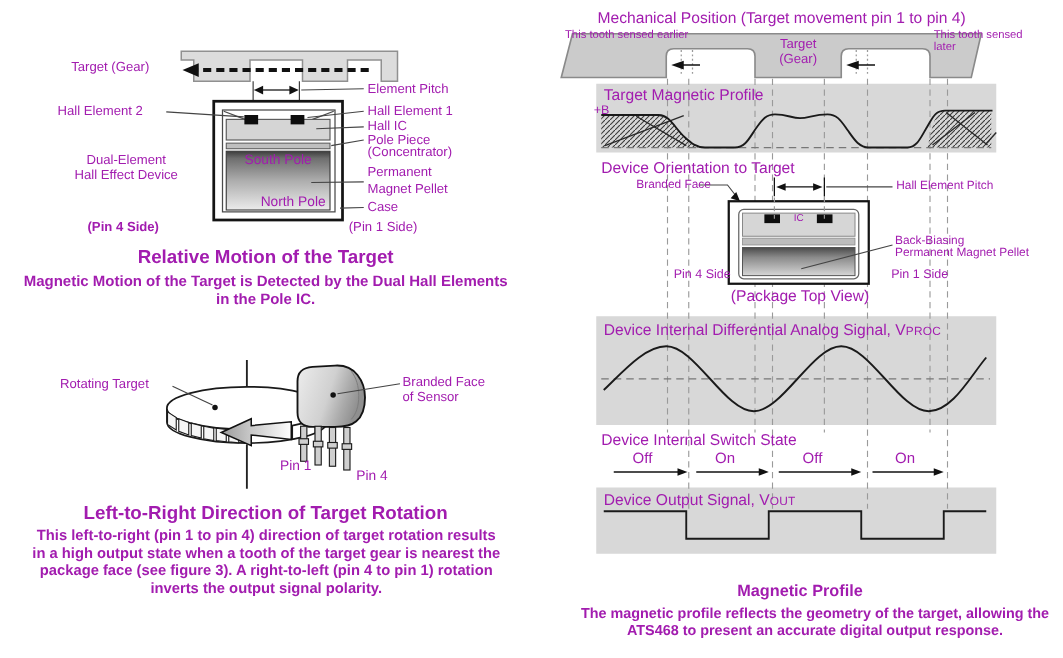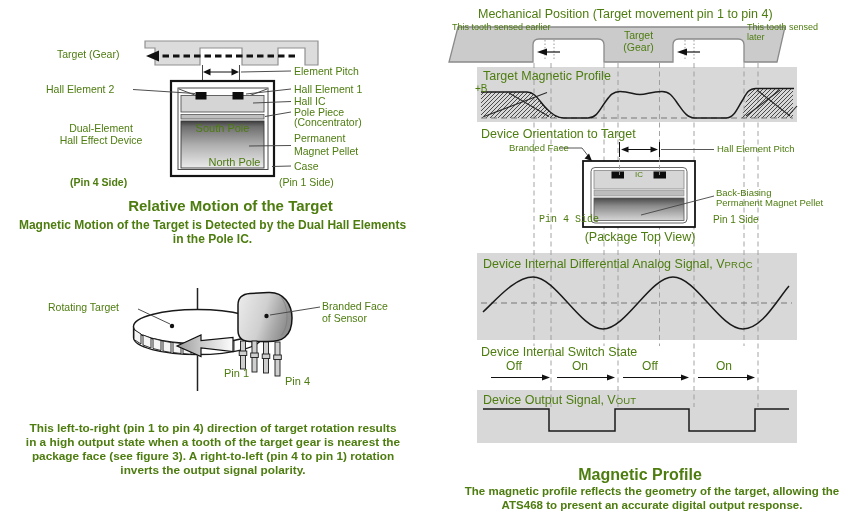--- a/index.html
+++ b/index.html
@@ -1,29 +1,29 @@
 <!DOCTYPE html>
 <html><head>
 <meta charset="utf-8">
 <style>
   html,body{margin:0;padding:0;background:#fff;}
   #stage{position:relative;width:850px;height:526px;background:#ffffff;overflow:hidden;
          font-family:"Liberation Sans", sans-serif;color:#1a1a1a;}
   .panel{position:absolute;background:#d8d8d8;z-index:0;}
   #art{position:absolute;left:0;top:0;z-index:1;}
-  .lbl{position:absolute;z-index:2;white-space:nowrap;color:#4d7c0f;line-height:1.12;}
+  .lbl{position:absolute;z-index:2;white-space:nowrap;color:#a21caf;line-height:1.12;}
   .s9{font-size:9px;}
   .s95{font-size:9.5px;}
   .s10{font-size:10px;}
   .s105{font-size:10.5px;}
   .s11{font-size:11px;}
   .s12{font-size:12px;}
   .s125{font-size:12.5px;}
-  .s135{font-size:16px;}
-  .s15{font-size:15px;padding-left:18px;}
+  .s135{font-size:13px;}
+  .s15{font-size:15px;}
   .b{font-weight:bold;}
   .ctr{text-align:center;}
   .subsc{font-size:9.5px;letter-spacing:0.2px;}
   .cap{line-height:1.2;}
 </style>
 </head>
 <body>
 
 <div id="stage">
 
@@ -238,20 +238,21 @@
     <div>in the Pole IC.</div>
   </div>
 
   <div class="lbl s105" style="left:48px;top:302px;">Rotating Target</div>
   <div class="lbl s105" style="left:322px;top:301px;">
     <div>Branded Face</div>
     <div>of Sensor</div>
   </div>
   <div class="lbl s11" style="left:224px;top:367px;">Pin 1</div>
   <div class="lbl s11" style="left:285px;top:375px;">Pin 4</div>
+  <div class="lbl s15 b ctr" style="left:0px;top:403px;width:425px;">Left-to-Right Direction of Target Rotation</div>
   <div class="lbl s12 b ctr cap" style="left:8px;top:421px;width:410px;font-size:11.8px;">
     <div>This left-to-right (pin 1 to pin 4) direction of target rotation results</div>
     <div>in a high output state when a tooth of the target gear is nearest the</div>
     <div>package face (see figure 3). A right-to-left (pin 4 to pin 1) rotation</div>
     <div>inverts the output signal polarity.</div>
   </div>
 
   <div class="lbl s125" style="left:478px;top:7px;">Mechanical Position (Target movement pin 1 to pin 4)</div>
   <div class="lbl s9" style="left:452px;top:22px;">This tooth sensed earlier</div>
   <div class="lbl s105 ctr" style="left:608px;top:30px;width:61px;">
@@ -265,21 +266,21 @@
   <div class="lbl s125" style="left:483px;top:69px;">Target Magnetic Profile</div>
   <div class="lbl s10" style="left:475px;top:83px;">+B</div>
   <div class="lbl s125" style="left:481px;top:127px;">Device Orientation to Target</div>
   <div class="lbl s95" style="left:509px;top:143px;">Branded Face</div>
   <div class="lbl s95" style="left:717px;top:144px;">Hall Element Pitch</div>
   <div class="lbl ctr" style="left:629px;top:170.5px;width:20px;font-size:8px;">IC</div>
   <div class="lbl s95" style="left:716px;top:188px;line-height:1.08;">
     <div>Back-Biasing</div>
     <div>Permanent Magnet Pellet</div>
   </div>
-  <div class="lbl s10" style="left:539px;top:214px;font-family:Liberation Mono, monospace;">Pin 4 Side</div>
+  <div class="lbl s10" style="left:539px;top:214px;">Pin 4 Side</div>
   <div class="lbl s10" style="left:713px;top:214px;">Pin 1 Side</div>
   <div class="lbl s125 ctr" style="left:560px;top:230px;width:160px;">(Package Top View)</div>
   <div class="lbl s125" style="left:483px;top:257px;">
     <span>Device Internal Differential Analog Signal, V</span><span class="subsc">PROC</span>
   </div>
   <div class="lbl s125" style="left:481px;top:345px;">Device Internal Switch State</div>
   <div class="lbl s12 ctr" style="left:494px;top:360px;width:40px;">Off</div>
   <div class="lbl s12 ctr" style="left:560px;top:360px;width:40px;">On</div>
   <div class="lbl s12 ctr" style="left:630px;top:360px;width:40px;">Off</div>
   <div class="lbl s12 ctr" style="left:704px;top:360px;width:40px;">On</div>

